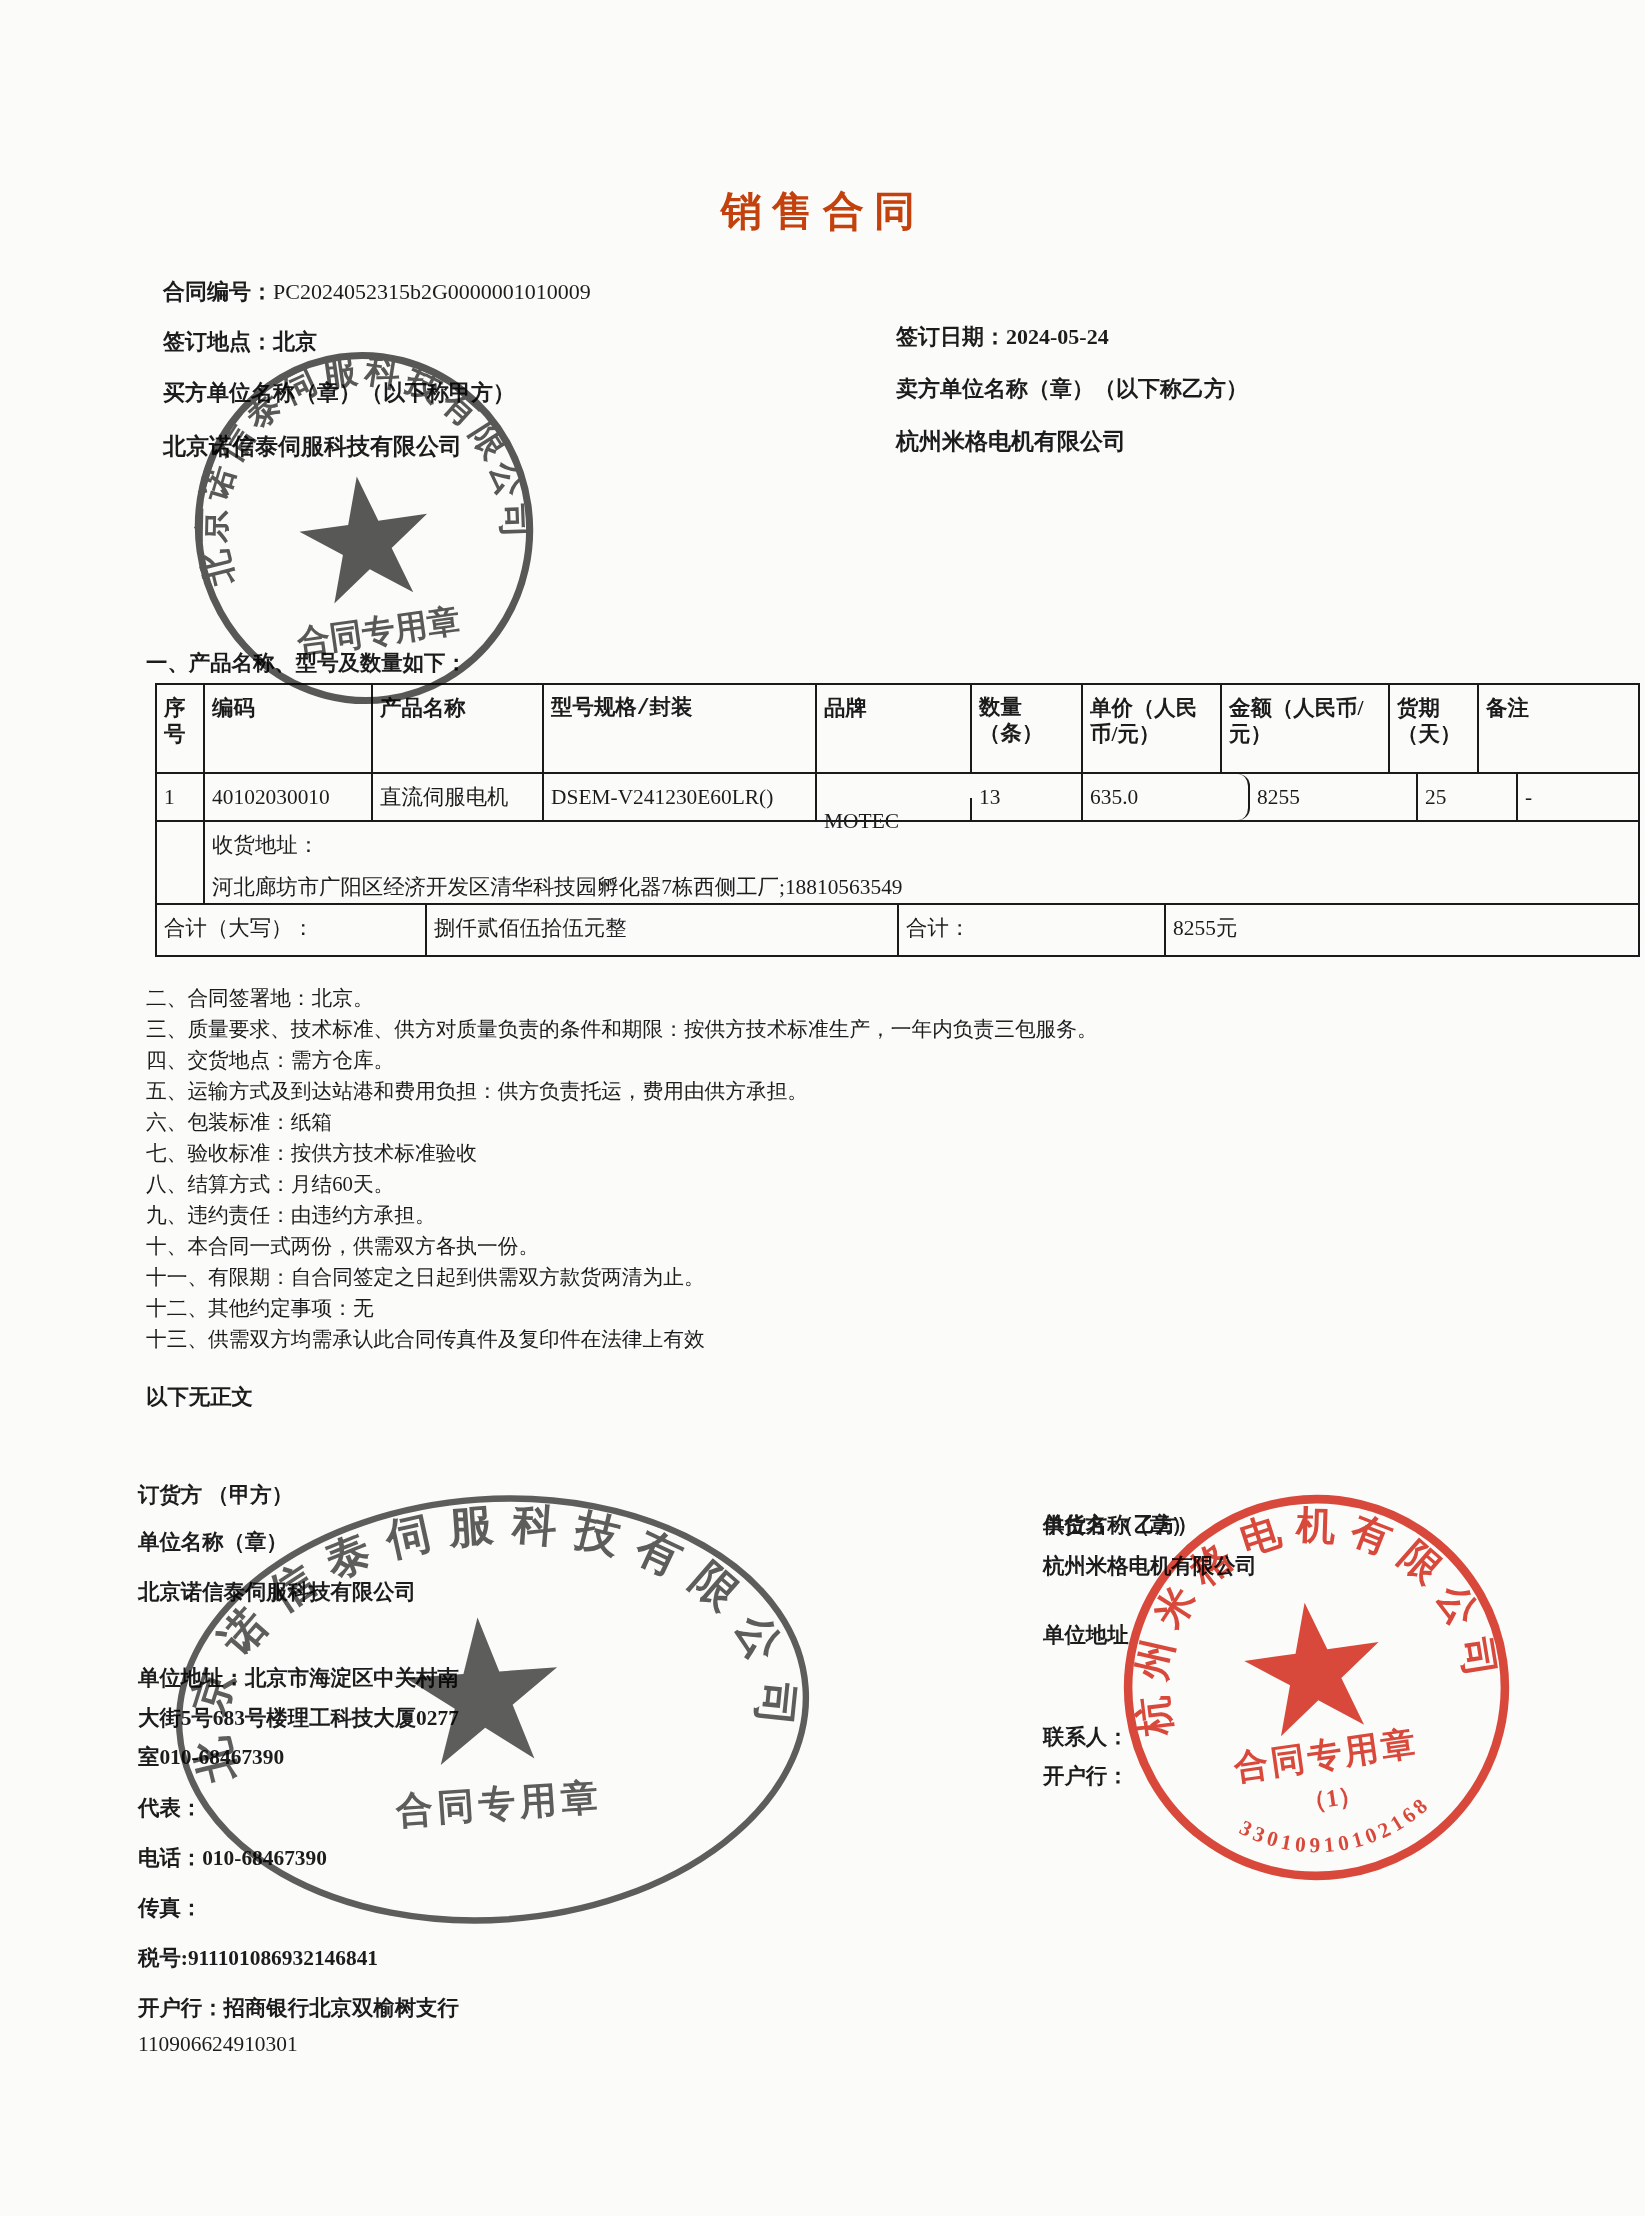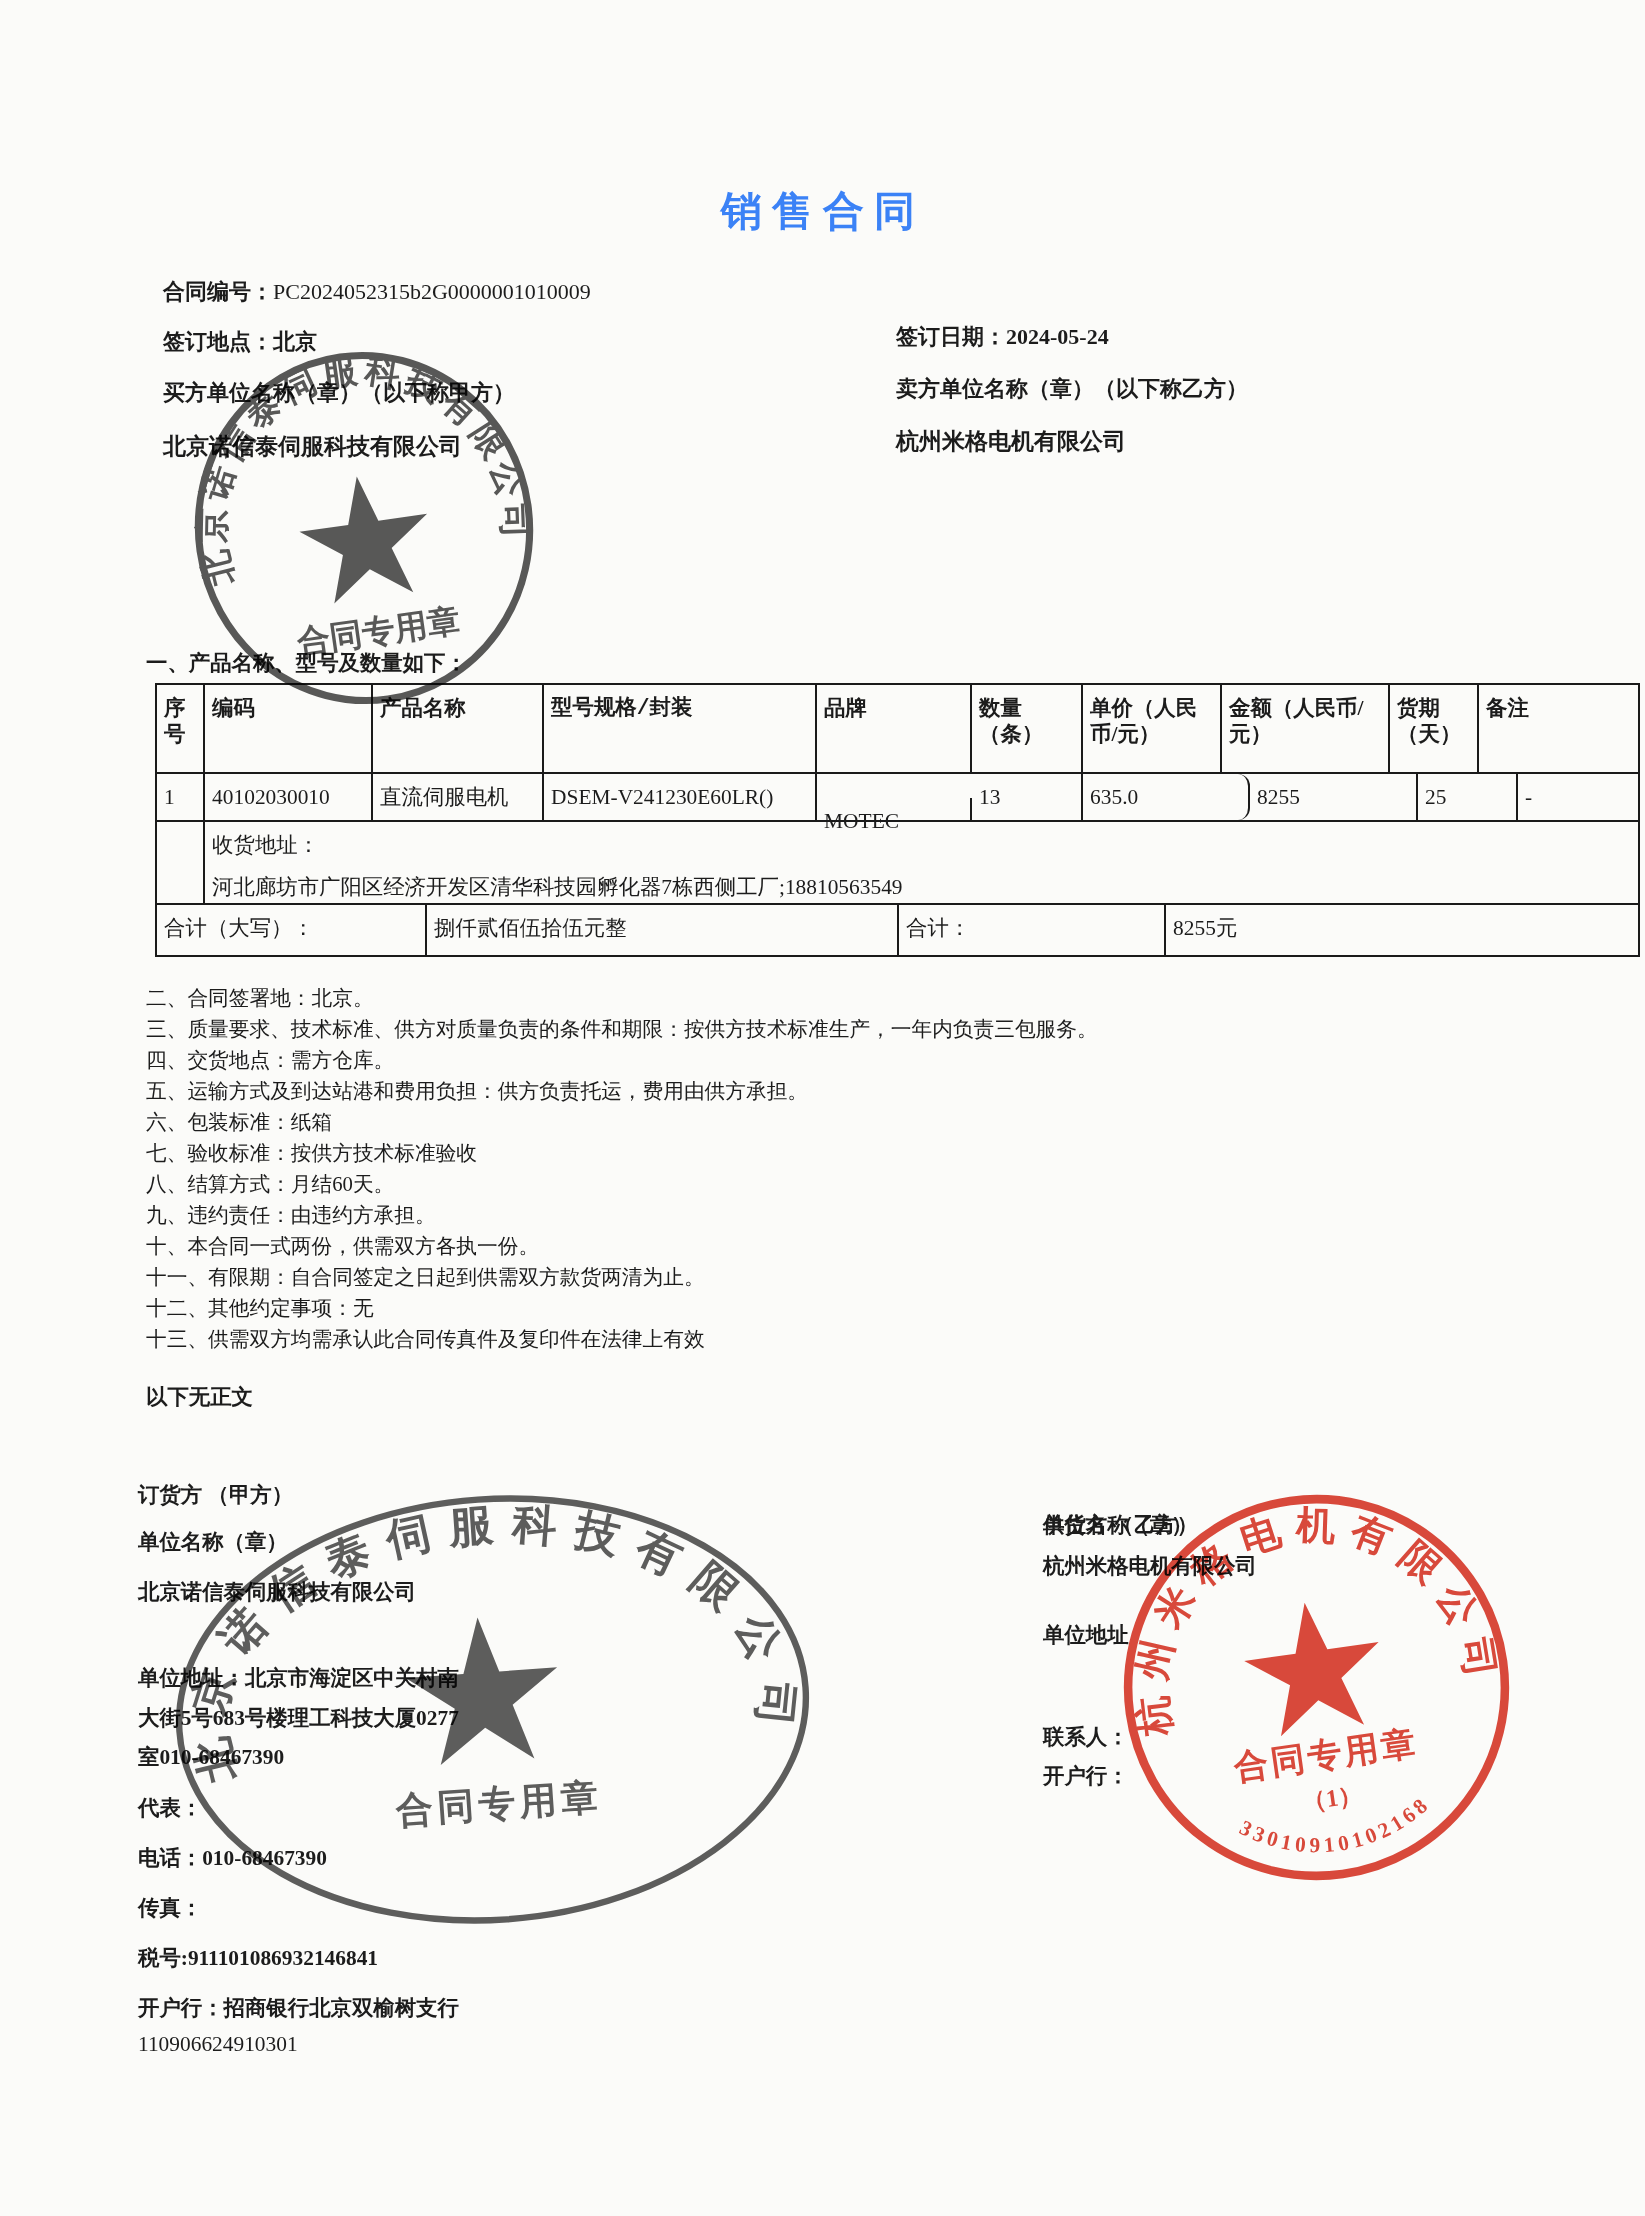--- a/index.html
+++ b/index.html
@@ -3,21 +3,21 @@
 <meta charset="utf-8">
 <style>
   html,body{margin:0;padding:0;}
   body{
     width:1646px;height:2216px;position:relative;
     background:#fbfbf9;color:#1c1c1c;
     font-family:"Liberation Serif","DejaVu Serif",serif;
     overflow:hidden;
   }
   .abs{position:absolute;white-space:nowrap;}
-  .title{font-size:41px;font-weight:bold;letter-spacing:10px;color:#3b82f6;}
+  .title{font-size:41px;font-weight:bold;letter-spacing:10px;color:#c2410c;}
   .lbl{font-weight:bold;font-size:22px;}
   .val{font-size:22px;}
   .company{font-weight:bold;font-size:23px;}
   .secline{font-size:21.4px;font-weight:bold;}
   
   .tbl{position:absolute;left:155px;top:683px;width:1485px;border:2.1px solid #1a1a1a;box-sizing:border-box;background:transparent;}
   .trow{display:flex;box-sizing:border-box;}
   .trow + .trow{border-top:2.1px solid #1a1a1a;}
   .c{box-sizing:border-box;border-right:2.1px solid #1a1a1a;padding:10px 5.7px 0 7.1px;font-size:21.4px;line-height:26px;white-space:normal;}
   .c:last-child{border-right:none;}
@@ -67,21 +67,21 @@
 
   <div class="abs secline" style="left:146px;top:648px;">一、产品名称、型号及数量如下：</div>
 
   <div class="tbl">
     <div class="trow hrow">
       <div class="c hc" style="width:48px;">序号</div>
       <div class="c hc" style="width:168px;">编码</div>
       <div class="c hc" style="width:171px;">产品名称</div>
       <div class="c hc" style="width:273px;font-family:Liberation Mono, monospace;">型号规格/封装</div>
       <div class="c hc" style="width:155px;">品牌</div>
-      <div class="c hc" style="width:111px;">数量（条）</div>
+      <div class="c hc" style="width:111px;font-family:Liberation Mono, monospace;">数量（条）</div>
       <div class="c hc" style="width:139px;">单价（人民币/元）</div>
       <div class="c hc" style="width:168px;">金额（人民币/元）</div>
       <div class="c hc" style="width:89px;">货期（天）</div>
       <div class="c hc" style="flex:1;">备注</div>
     </div>
     <div class="trow drow">
       <div class="c" style="width:48px;">1</div>
       <div class="c" style="width:168px;">40102030010</div>
       <div class="c" style="width:171px;">直流伺服电机</div>
       <div class="c" style="width:273px;">DSEM-V241230E60LR()</div>

